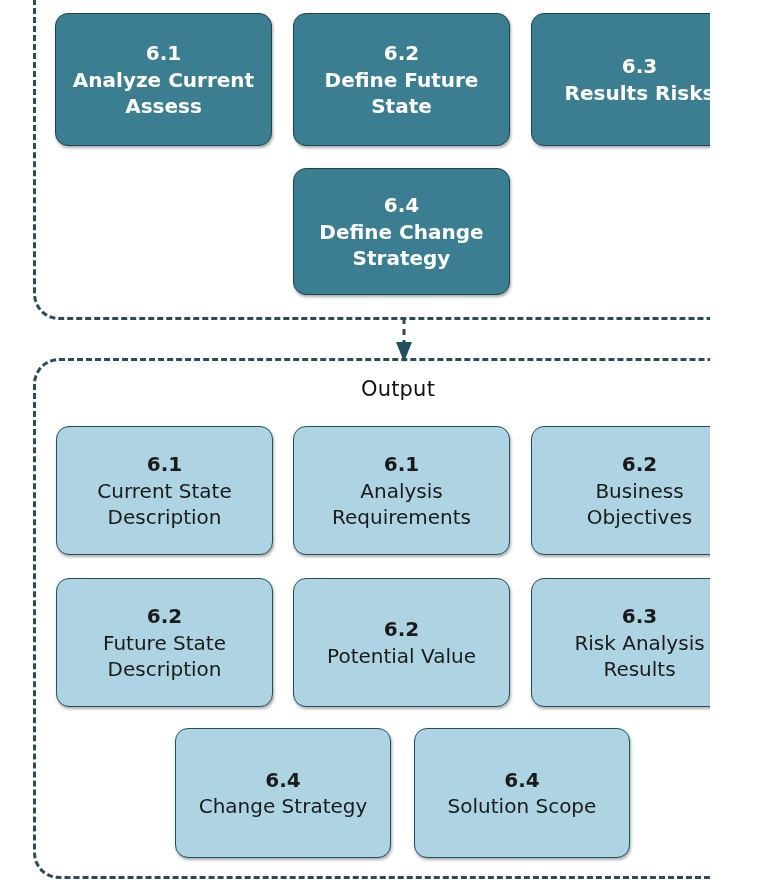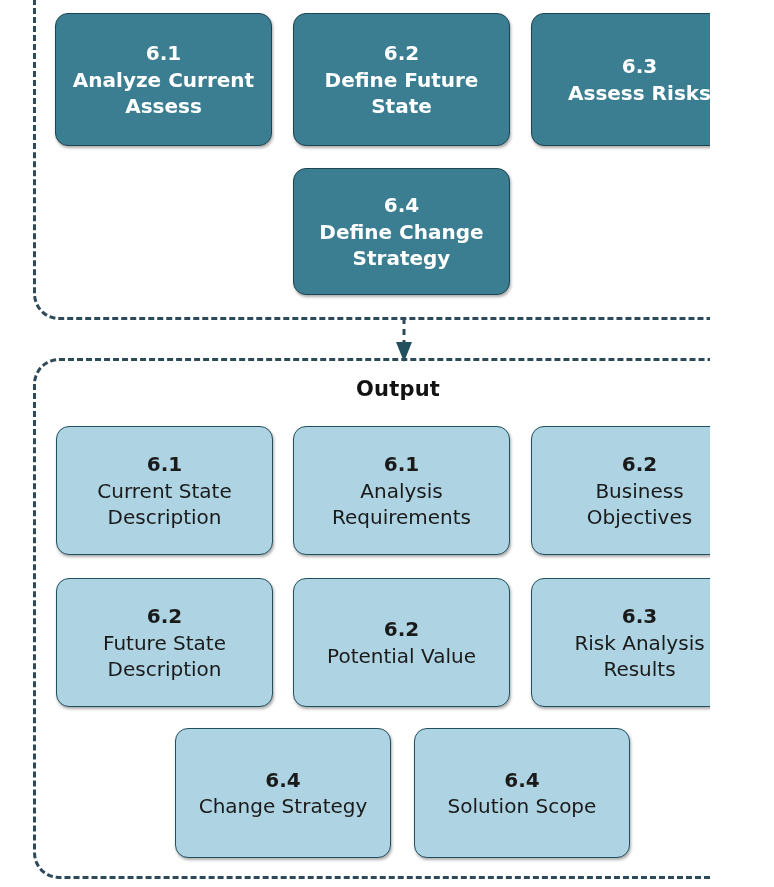--- a/index.html
+++ b/index.html
@@ -42,21 +42,21 @@
     width: 730px;
     height: 521px;
   }
 
   .group-title {
     position: absolute;
     left: 0;
     right: 0;
     text-align: center;
     font-size: 21px;
-    font-weight: bold;
+    font-weight: normal;
     color: #121212;
     letter-spacing: 0.2px;
   }
   #output-title { top: 16px; }
 
   
   #connector {
     position: absolute;
     left: 394px;
     top: 318px;
@@ -115,21 +115,21 @@
     <span class="label">Analyze Current Assess</span>
   </div>
 
   <div class="node activity" style="left:293px; top:13px;  width:217px; height:133px;">
     <span class="num">6.2</span>
     <span class="label">Define Future State</span>
   </div>
 
   <div class="node activity" style="left:531px; top:13px;  width:217px; height:133px;">
     <span class="num">6.3</span>
-    <span class="label">Assess Risks</span>
+    <span class="label">Results Risks</span>
   </div>
 
   <div class="node activity" style="left:293px; top:168px; width:217px; height:127px;">
     <span class="num">6.4</span>
     <span class="label">Define Change Strategy</span>
   </div>
 
   <svg id="connector" viewBox="0 0 20 44">
     <line x1="10" y1="0" x2="10" y2="26" stroke="#2c4a59" stroke-width="3" stroke-dasharray="6,5"></line>
     <polygon points="2,24 18,24 10,44" fill="#23505f"></polygon>

